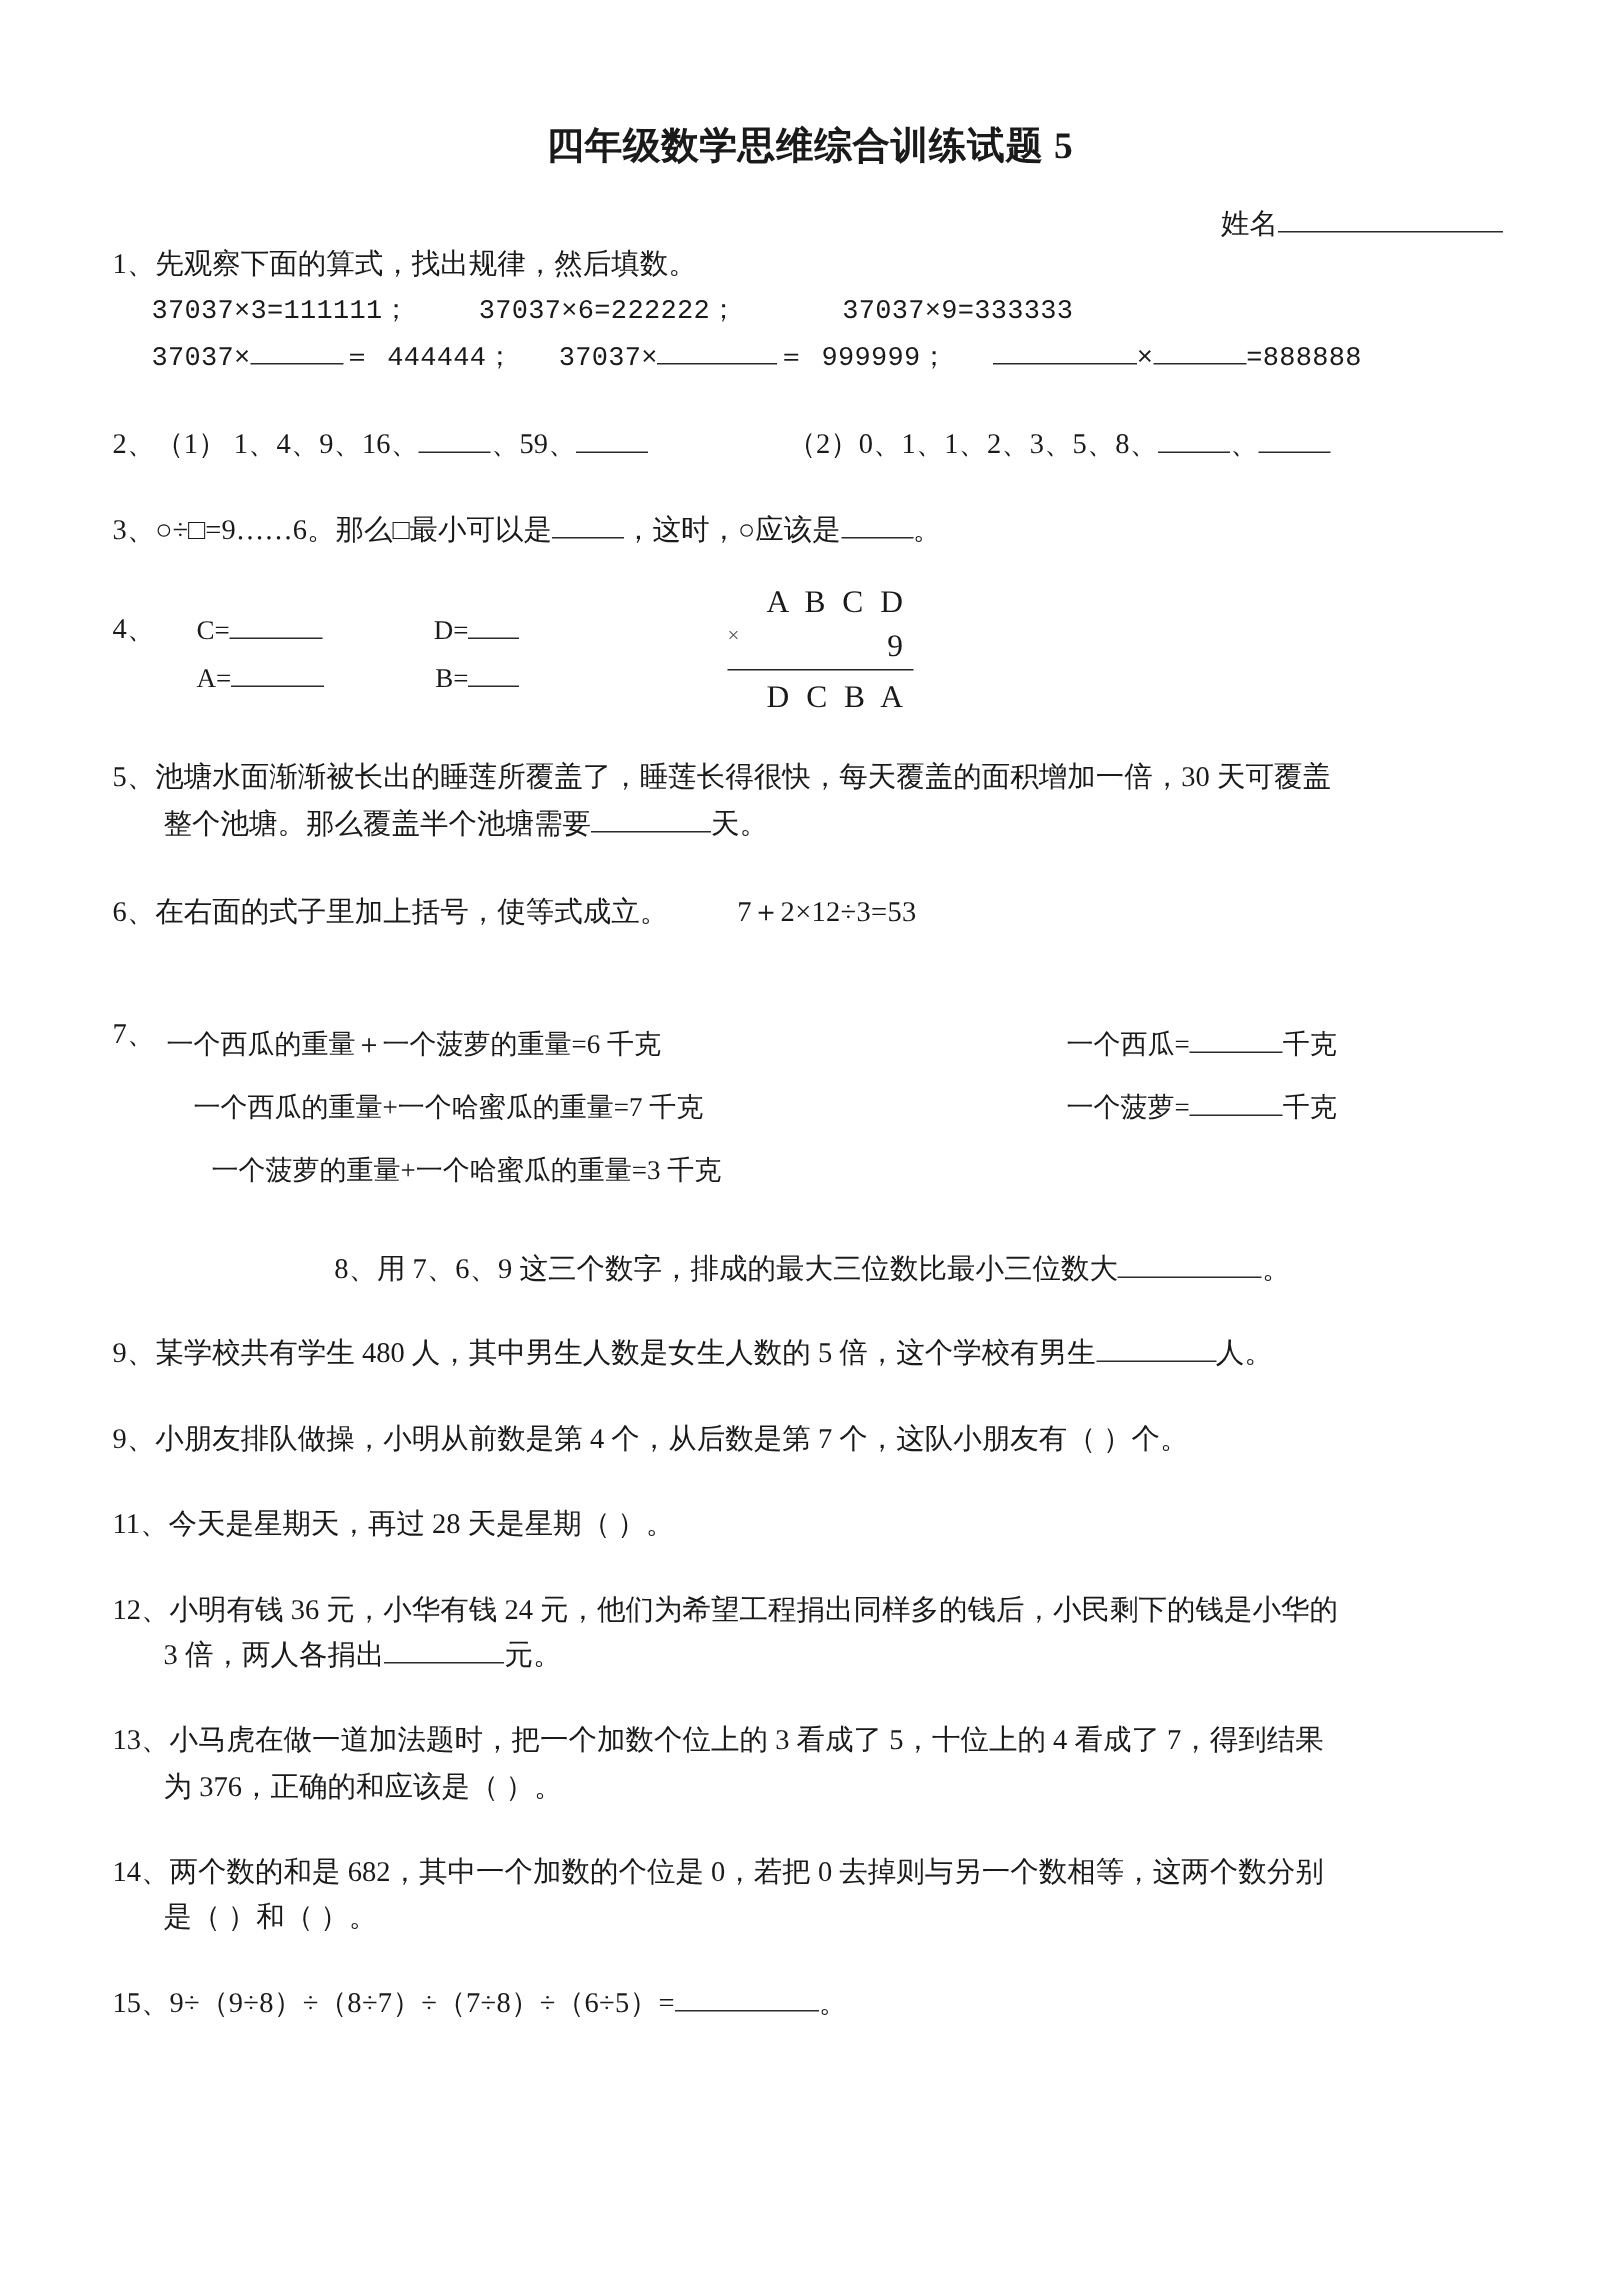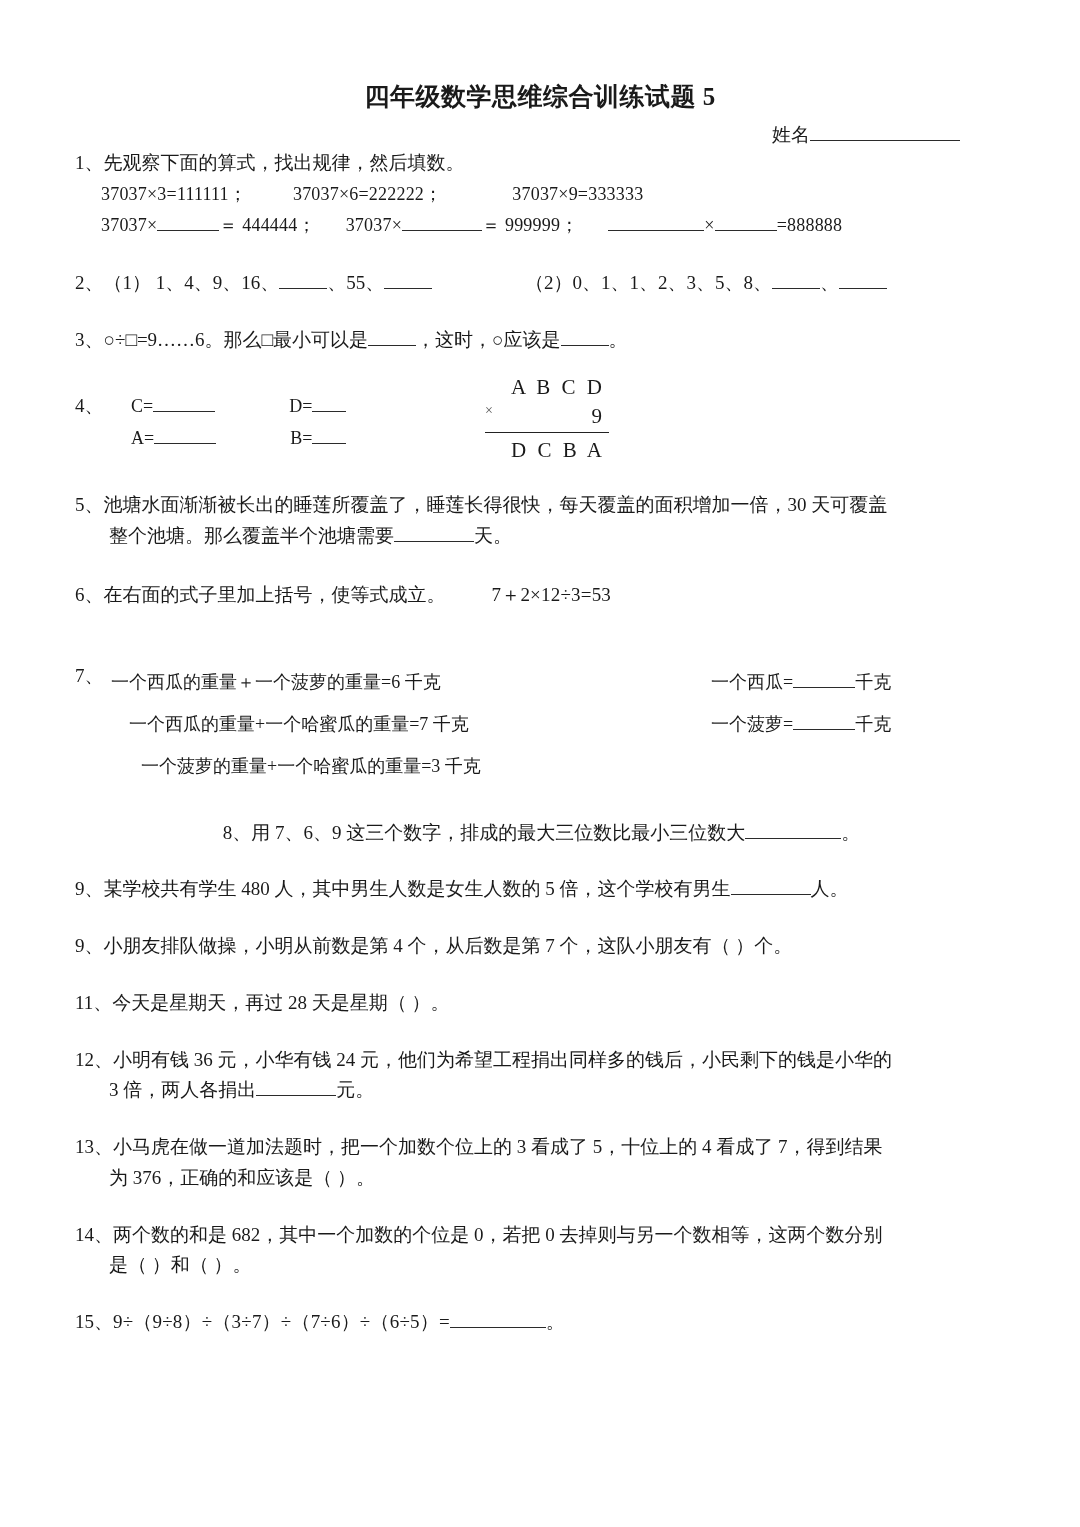--- a/index.html
+++ b/index.html
@@ -26,22 +26,22 @@
     text-align: center;
     font-size: 25px;
     font-weight: bold;
     letter-spacing: 0.5px;
     margin: 0;
     padding-top: 80px;
     font-family: "Liberation Serif", "DejaVu Serif", serif;
   }
   .name-row {
     text-align: right;
-    padding-right: 120px;
-    margin-top: 8px;
+    padding-right: 78px;
+    margin-top: 22px;
     font-size: 19px;
   }
   .blank {
     display: inline-block;
     border-bottom: 1px solid #2b2b2b;
     vertical-align: baseline;
     height: 1em;
   }
   .b-name   { width: 150px; }
   .b-xs     { width: 34px; }
@@ -72,20 +72,21 @@
     letter-spacing: 0.2px;
   }
 
   
   .eq-row {
     display: block;
     padding-left: 26px;
     white-space: nowrap;
     font-size: 18px;
     line-height: 1.75;
+    font-family: Liberation Mono, monospace;
   }
   .gap-lg { display: inline-block; width: 46px; }
   .gap-xl { display: inline-block; width: 70px; }
   .gap-md { display: inline-block; width: 30px; }
 
   
   .two-col {
     display: flex;
     align-items: baseline;
   }
@@ -159,21 +160,21 @@
         <span>37037×3=111111；</span><span class="gap-lg"></span><span>37037×6=222222；</span><span class="gap-xl"></span><span>37037×9=333333</span>
       </span>
       <span class="eq-row mono-eq">
         <span>37037×</span><span class="blank b-md"></span><span>＝ 444444；</span><span class="gap-md"></span><span>37037×</span><span class="blank b-lg"></span><span>＝ 999999；</span><span class="gap-md"></span><span class="blank b-xl"></span><span>×</span><span class="blank b-md"></span><span>=888888</span>
       </span>
     </div>
 
     <div class="q" style="margin-top:26px;">
       <div class="two-col">
         <div class="col-a">
-          <span class="q-num">2、</span><span>（1）</span> <span>1、4、9、16、</span><span class="blank b-sm"></span><span>、55、</span><span class="blank b-sm"></span>
+          <span class="q-num">2、</span><span>（1）</span> <span>1、4、9、16、</span><span class="blank b-sm"></span><span>、59、</span><span class="blank b-sm"></span>
         </div>
         <div class="col-b">
           <span>（2）</span><span>0、1、1、2、3、5、8、</span><span class="blank b-sm"></span><span>、</span><span class="blank b-sm"></span>
         </div>
       </div>
     </div>
 
     <div class="q" style="margin-top:26px;">
       <span class="q-num">3、</span><span>○÷□=9……6。那么□最小可以是</span><span class="blank b-sm"></span><span>，这时，○应该是</span><span class="blank b-sm"></span><span>。</span>
     </div>
@@ -241,17 +242,17 @@
       <span class="q-num">13、</span><span>小马虎在做一道加法题时，把一个加数个位上的 3 看成了 5，十位上的 4 看成了 7，得到结果</span>
       <span class="hang">为 376，正确的和应该是（      ）。</span>
     </div>
 
     <div class="q" style="margin-top:26px;">
       <span class="q-num">14、</span><span>两个数的和是 682，其中一个加数的个位是 0，若把 0 去掉则与另一个数相等，这两个数分别</span>
       <span class="hang">是（        ）和（        ）。</span>
     </div>
 
     <div class="q" style="margin-top:26px;">
-      <span class="q-num">15、</span><span class="mono-eq">9÷（9÷8）÷（3÷7）÷（7÷6）÷（6÷5）=</span><span class="blank b-xl"></span><span>。</span>
+      <span class="q-num">15、</span><span class="mono-eq">9÷（9÷8）÷（8÷7）÷（7÷8）÷（6÷5）=</span><span class="blank b-xl"></span><span>。</span>
     </div>
 
   </div>
 </div>
 
 </body></html>

